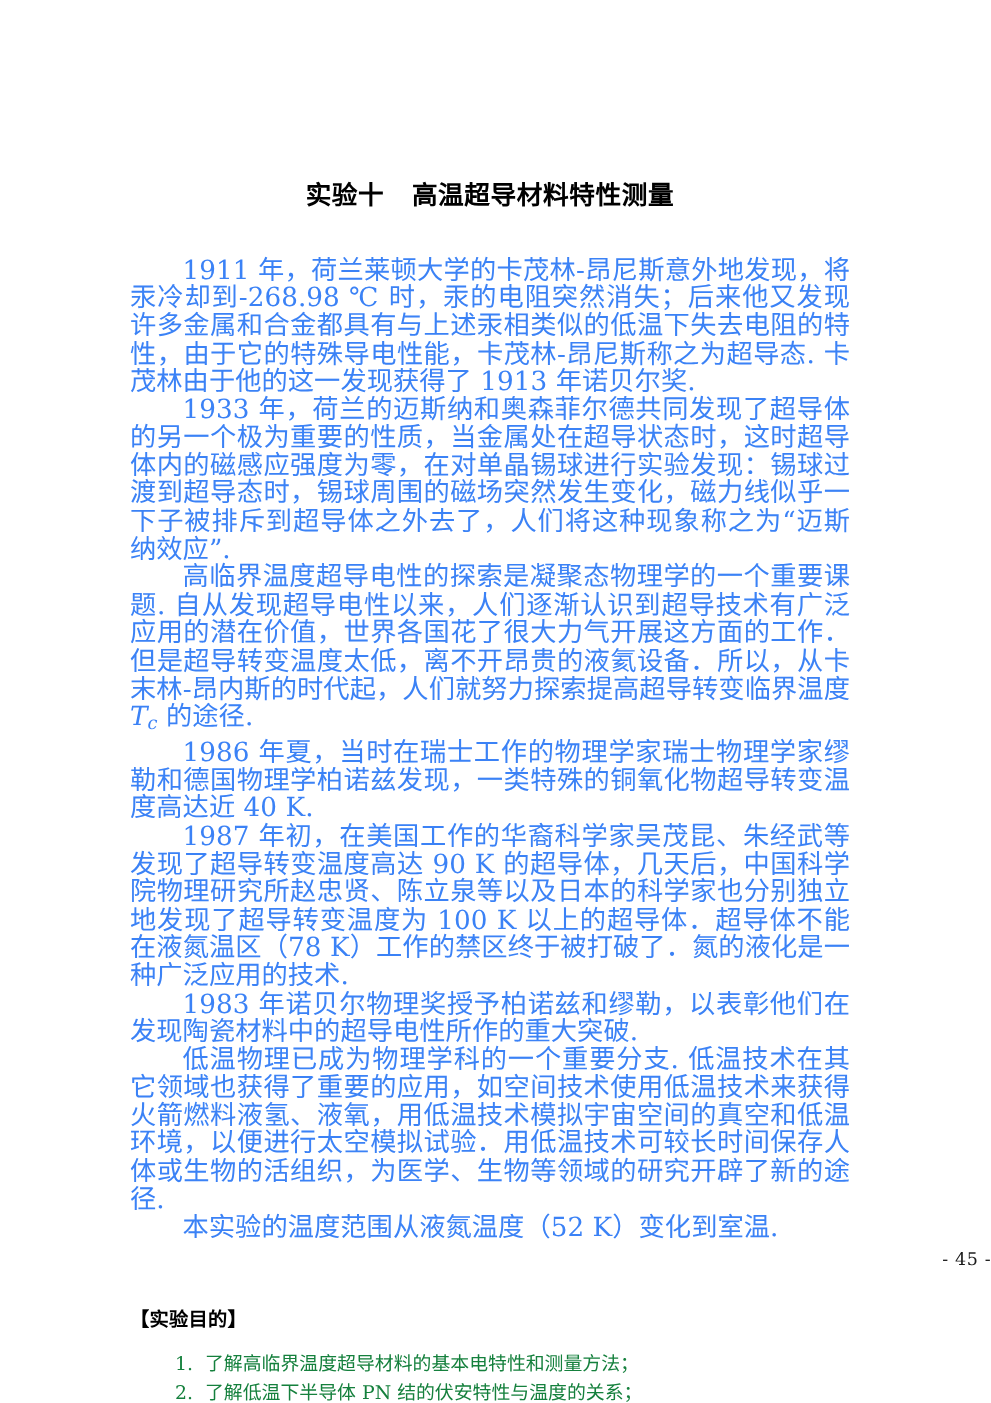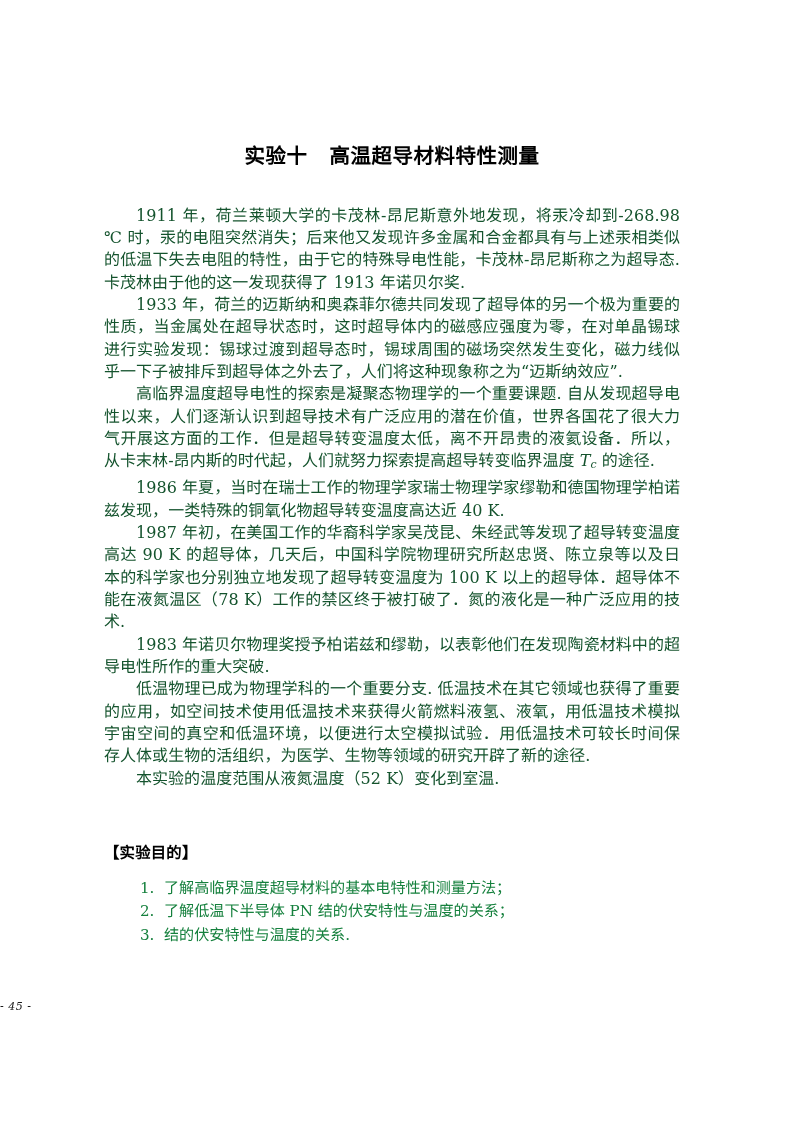--- a/index.html
+++ b/index.html
@@ -38,26 +38,26 @@
     margin: 0 0 34px 0;
     line-height: 1.4;
     color: #000;
   }
   .doc-title .title-gap {
     display: inline-block;
     width: 22px;
   }
   p.body-par {
     margin: 0;
-    font-size: 16px;
+    font-size: 21px;
     line-height: 22.35px;
     text-align: justify;
     text-justify: inter-ideograph;
     text-indent: 2em;
-    color: #14532d;
+    color: #3b82f6;
     letter-spacing: 0.04px;
   }
   .sec-heading {
     font-size: 15.4px;
     font-weight: bold;
     margin: 52px 0 12px 0;
     line-height: 1.5;
     color: #000;
     letter-spacing: 0.2px;
   }
@@ -87,25 +87,24 @@
   .var-italic sub {
     font-size: 0.68em;
     font-style: italic;
     vertical-align: -0.22em;
   }
   .page-number {
     position: absolute;
     left: 0;
     top: 988px;
     width: 793px;
-    text-align: left;
-    font-size: 11px;
+    text-align: right;
+    font-size: 14px;
     color: #1a1a1a;
     letter-spacing: 0.5px;
-    font-style: italic;
   }
 </style>
 </head>
 <body>
 
 <div class="page">
 
   <div class="content">
 
     <h1 class="doc-title"><span>实验十</span><span class="title-gap"></span><span>高温超导材料特性测量</span></h1>

